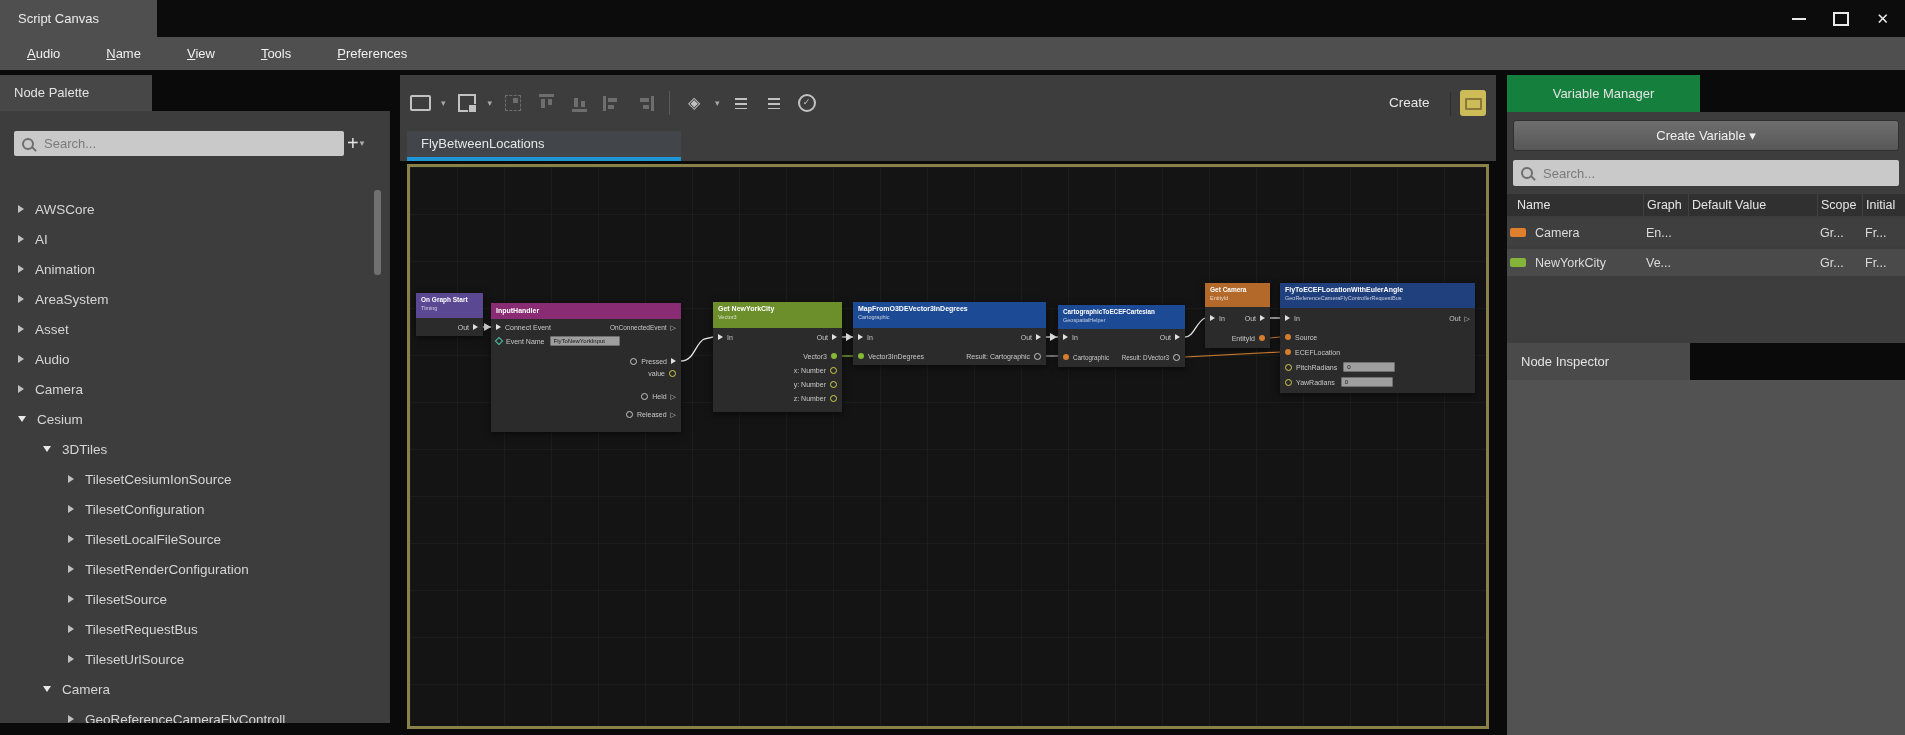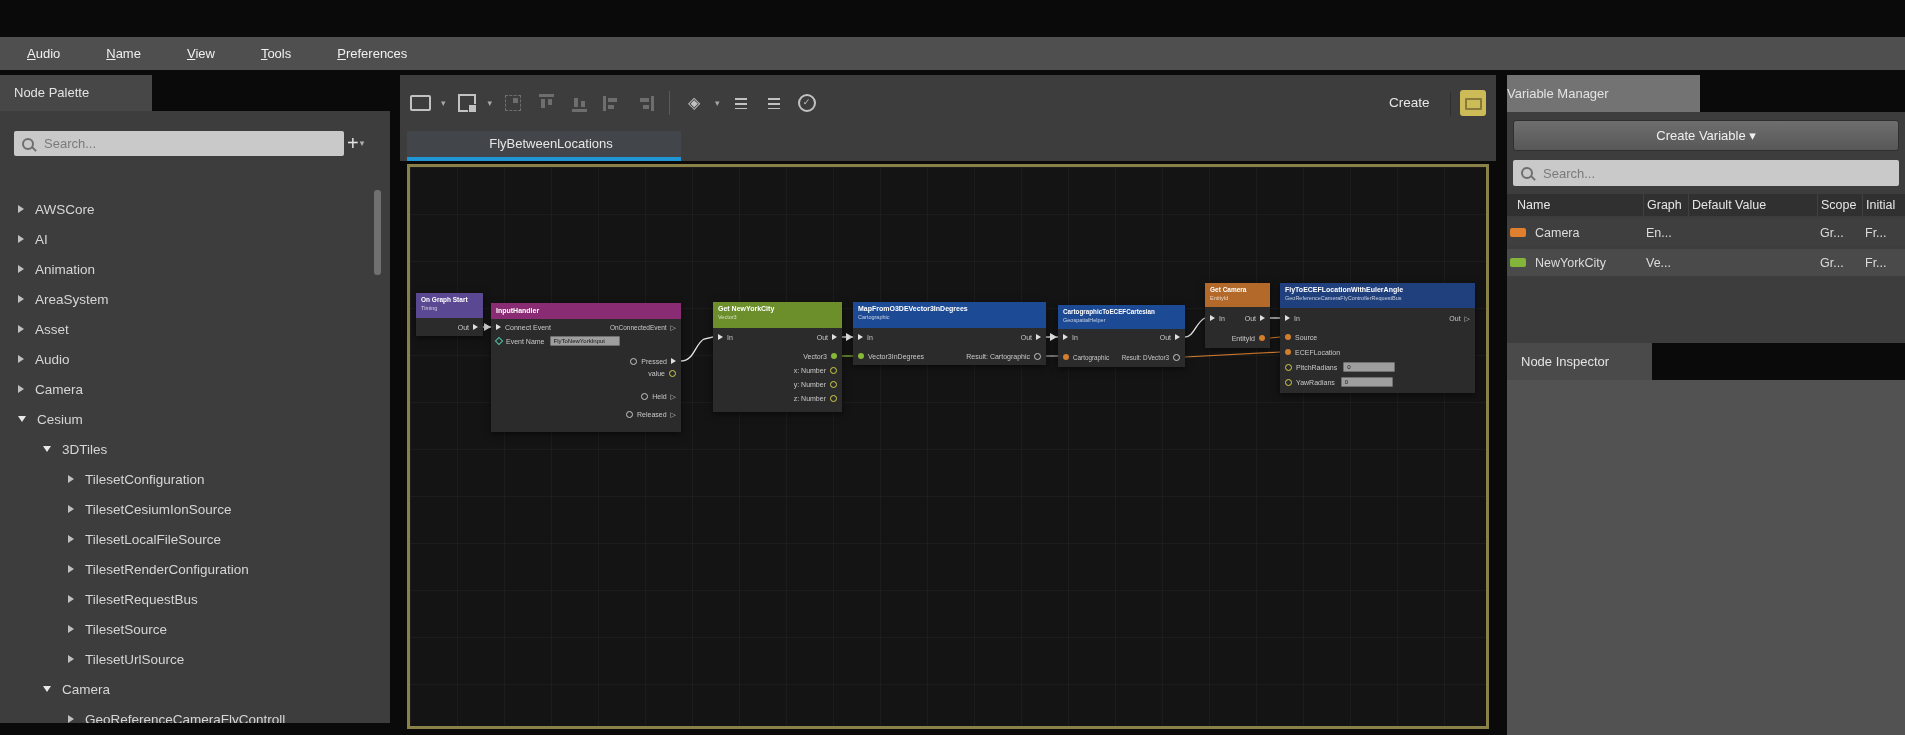--- a/index.html
+++ b/index.html
@@ -63,21 +63,21 @@
   .i-vsep{width:1px;height:24px;background:#5a5a5a;margin:0 3px;}
   .i-cube{font-size:16px;line-height:1;}
   .i-list{width:12px;height:11px;background:repeating-linear-gradient(to bottom,currentColor 0 2px,transparent 2px 5px);}
   .i-check{width:14px;height:14px;border:2px solid currentColor;border-radius:50%;font-size:9px;line-height:13px;text-align:center;}
   .create-lbl{left:1389px;top:95px;color:#e8e8e8;font-size:13.5px;}
   .create-sep{left:1450px;top:92px;width:1px;height:24px;background:#2e2e2e;}
   .script-asset{left:1460px;top:90px;width:26px;height:26px;background:#cdbb57;border-radius:3px;}
   .script-asset::after{content:"";position:absolute;left:5px;top:8px;width:13px;height:8px;border:2px solid #87793a;border-radius:1px;}
 
   
-  .g-tab{left:407px;top:131px;width:274px;height:26px;background:#42464a;color:#e6e6e6;font-size:13px;line-height:26px;padding-left:14px;box-sizing:border-box;text-align:center;}
+  .g-tab{left:407px;top:131px;width:274px;height:26px;background:#42464a;color:#e6e6e6;font-size:13px;line-height:26px;padding-left:14px;box-sizing:border-box;}
   .g-underline{left:407px;top:157px;width:274px;height:4px;background:#1e96d6;}
 
   
   .canvas{left:407px;top:164px;width:1082px;height:565px;box-sizing:border-box;border:3px solid #8a8148;background:#141414;
     background-image:repeating-linear-gradient(to right,rgba(255,255,255,0.035) 0 1px,transparent 1px 47px),repeating-linear-gradient(to bottom,rgba(255,255,255,0.035) 0 1px,transparent 1px 47px);}
   .wires{position:absolute;left:0;top:0;}
   .node{position:absolute;background:rgba(44,44,44,0.97);box-shadow:0 2px 7px rgba(0,0,0,0.55);}
   .nhead{position:relative;padding:2px 5px 0 5px;box-sizing:border-box;}
   .ntitle{color:#fff;font-weight:bold;font-size:7px;line-height:9px;white-space:nowrap;overflow:hidden;}
   .nsub{color:rgba(255,255,255,0.72);font-size:5.5px;line-height:8px;white-space:nowrap;overflow:hidden;}
@@ -88,43 +88,51 @@
   .ftri{width:0;height:0;border-left:5px solid #e0e0e0;border-top:3px solid transparent;border-bottom:3px solid transparent;}
   .otri{font-size:7px;color:#c8c8c8;line-height:1;}
   .fdot{width:6px;height:6px;border-radius:50%;}
   .fdot.green{background:#86b838;} .fdot.orange{background:#d27e2f;}
   .odot{width:5px;height:5px;border-radius:50%;border:1px solid #d3cf4a;}
   .odia{width:4px;height:4px;border:1px solid #4fc3a1;transform:rotate(45deg);}
   .ocirc{width:5px;height:5px;border-radius:50%;border:1px solid #c8c8c8;}
   .nfield{background:#9e9e9e;border:1px solid #6f6f6f;color:#161616;font-size:6px;line-height:8px;padding:0 3px;border-radius:1px;white-space:nowrap;overflow:hidden;}
 
   
-  .vm-tab{left:1507px;top:75px;width:193px;height:37px;background:#737373;color:#e3e3e3;font-size:13px;line-height:37px;padding-left:0;box-sizing:border-box;}
+  .vm-tab{left:1507px;top:75px;width:193px;height:37px;background:#15803d;color:#e3e3e3;font-size:13px;line-height:37px;padding-left:0;box-sizing:border-box;text-align:center;}
   .vm-body{left:1507px;top:112px;width:398px;height:231px;background:#3d3d3d;overflow:hidden;}
   .vm-create{position:absolute;left:6px;top:8px;width:386px;height:31px;background:linear-gradient(#6e6e6e,#585858);border:1px solid #2f2f2f;border-radius:3px;color:#f0f0f0;font-size:13px;display:flex;align-items:center;justify-content:center;box-sizing:border-box;}
   .vm-search{left:6px;top:48px;width:386px;height:26px;}
   .vtable{position:absolute;left:0;top:82px;width:476px;}
   .vhead,.vrow{display:grid;grid-template-columns:136px 45px 129px 45px 43px;align-items:center;}
   .vhead{height:22px;background:#303030;color:#e6e6e6;font-size:12.5px;}
   .vhead .cell{padding-left:3px;white-space:nowrap;overflow:hidden;}
   .vhead .cell:first-child{padding-left:10px;}
   .vhead .cell + .cell{border-left:1px solid rgba(255,255,255,0.08);height:100%;line-height:22px;}
   .vrow{height:27px;color:#dcdcdc;font-size:12.5px;margin-top:3px;}
   .vrow.alt{background:#4a4a4a;} .vrow:not(.alt){background:#3f3f3f;}
   .vrow .cell{padding-left:3px;white-space:nowrap;overflow:hidden;}
   .ncell{display:flex;align-items:center;gap:9px;padding-left:10px;}
   .swatch{width:16px;height:9px;border-radius:2px;flex:0 0 auto;}
-  .ni-tab{left:1507px;top:343px;width:145px;height:37px;background:#4a4a4a;color:#e3e3e3;font-size:13px;line-height:37px;padding-left:14px;box-sizing:border-box;}
+  .ni-tab{left:1507px;top:343px;width:183px;height:37px;background:#4a4a4a;color:#e3e3e3;font-size:13px;line-height:37px;padding-left:14px;box-sizing:border-box;}
   .ni-body{left:1507px;top:380px;width:398px;height:355px;background:#525252;}
 </style>
 </head>
 <body>
 
 <div id="app">
 
+  <div class="abs titlebar">
+    <div class="abs title-tab"><span>Script Canvas</span></div>
+    <div class="abs winctl">
+      <span class="ic-min"></span>
+      <span class="ic-max"></span>
+      <span class="ic-close">✕</span>
+    </div>
+  </div>
 
   <div class="abs menubar">
     <span class="menu-item">Audio</span>
     <span class="menu-item">Name</span>
     <span class="menu-item">View</span>
     <span class="menu-item">Tools</span>
     <span class="menu-item">Preferences</span>
   </div>
 
   <div class="abs lp-tab"><span>Node Palette</span></div>
@@ -169,41 +177,41 @@
       <div class="trow l1">
           <span class="ar-d"></span>
           <span>Cesium</span>
         </div>
       <div class="trow l2">
           <span class="ar-d"></span>
           <span>3DTiles</span>
         </div>
       <div class="trow l3">
           <span class="ar-r"></span>
+          <span>TilesetCesiumIonSource</span>
+        </div>
+      <div class="trow l3">
+          <span class="ar-r"></span>
           <span>TilesetConfiguration</span>
         </div>
       <div class="trow l3">
           <span class="ar-r"></span>
-          <span>TilesetCesiumIonSource</span>
-        </div>
-      <div class="trow l3">
-          <span class="ar-r"></span>
           <span>TilesetLocalFileSource</span>
         </div>
       <div class="trow l3">
           <span class="ar-r"></span>
           <span>TilesetRenderConfiguration</span>
         </div>
       <div class="trow l3">
           <span class="ar-r"></span>
+          <span>TilesetSource</span>
+        </div>
+      <div class="trow l3">
+          <span class="ar-r"></span>
           <span>TilesetRequestBus</span>
-        </div>
-      <div class="trow l3">
-          <span class="ar-r"></span>
-          <span>TilesetSource</span>
         </div>
       <div class="trow l3">
           <span class="ar-r"></span>
           <span>TilesetUrlSource</span>
         </div>
       <div class="trow l2">
           <span class="ar-d"></span>
           <span>Camera</span>
         </div>
       <div class="trow l3">

